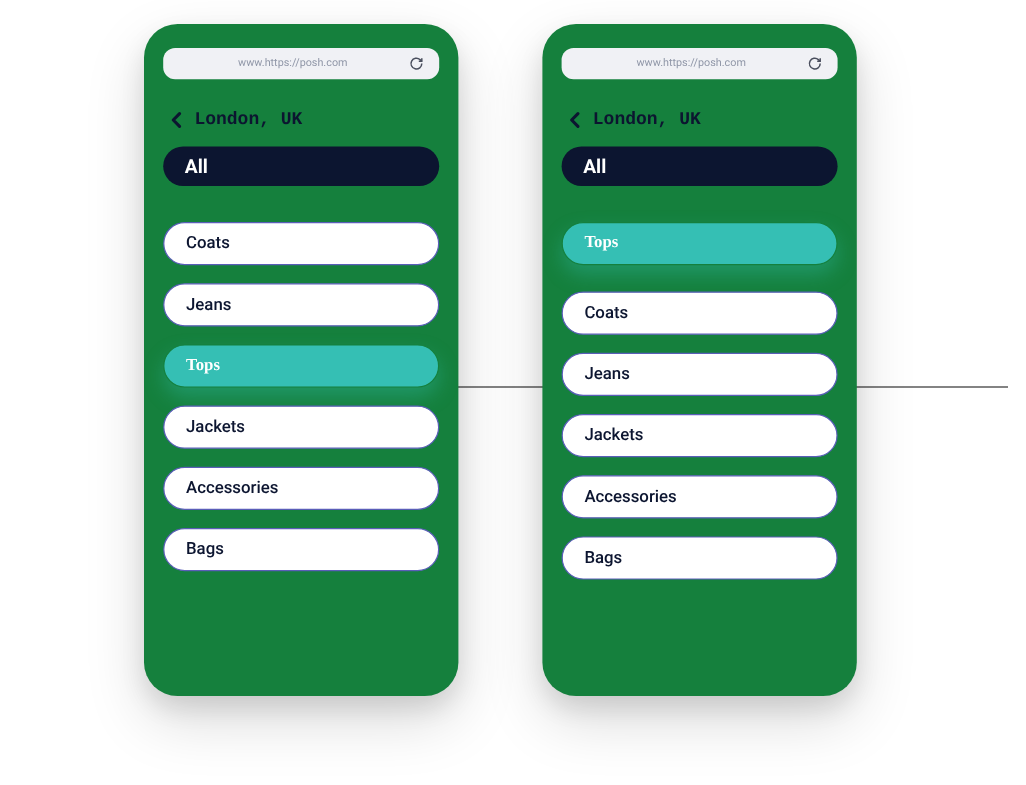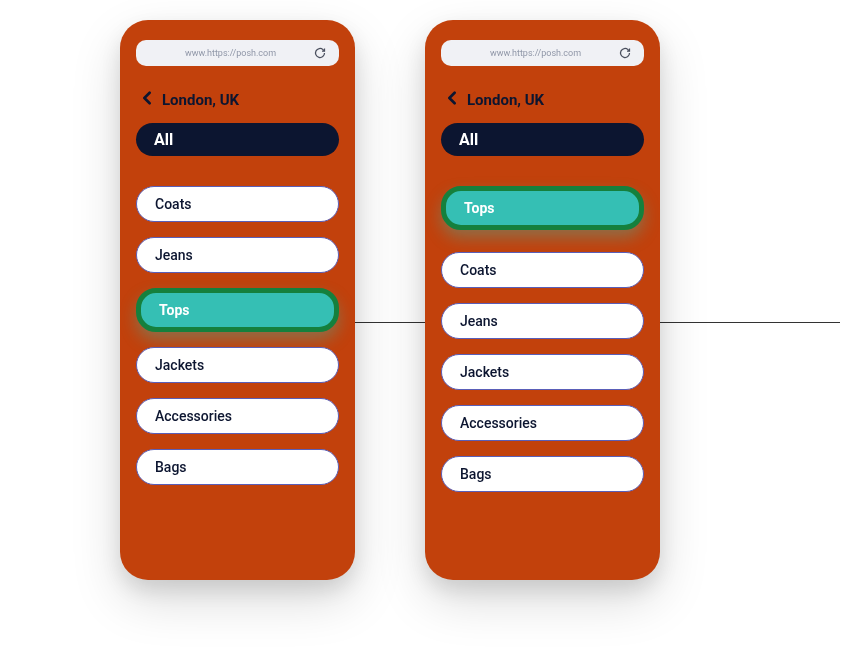--- a/index.html
+++ b/index.html
@@ -17,23 +17,23 @@
     }
     
     .phones-container {
       display: flex;
       gap: 70px;
       padding: 20px 120px;
       position: relative;
     }
     
     .phone {
-      width: 235px;
+      width: 262px;
       height: 560px;
-      background: #c2410c;
+      background: #15803d;
       border-radius: 28px;
       box-shadow: 0 20px 50px rgba(0, 0, 0, 0.15), 0 10px 20px rgba(0, 0, 0, 0.1);
       padding: 20px 16px;
       position: relative;
     }
     
     .url-bar {
       background: #f0f1f5;
       border-radius: 10px;
       padding: 6px 12px;
@@ -58,24 +58,25 @@
       justify-content: center;
     }
     
     .refresh-icon svg {
       width: 12px;
       height: 12px;
     }
     
     .location-row {
       display: flex;
-      align-items: flex-start;
+      align-items: center;
       gap: 8px;
       margin-bottom: 14px;
       padding-left: 4px;
+      font-family: Liberation Mono, monospace;
     }
     
     .back-icon {
       width: 14px;
       height: 14px;
       display: flex;
       align-items: center;
       justify-content: center;
     }
     
@@ -113,24 +114,25 @@
       padding: 9px 18px;
       font-size: 14px;
       font-weight: 500;
       color: #0c1530;
       background: #ffffff;
       cursor: pointer;
     }
     
     .category-item.selected {
       background: #35bfb4;
-      border: 5px solid #15803d;
+      border: 1px solid #15803d;
       color: #ffffff;
       font-weight: 700;
       box-shadow: 0 8px 16px rgba(53, 191, 180, 0.35);
+      font-family: Liberation Serif, serif;
     }
     
     .selected-top {
       margin-bottom: 22px;
     }
     
     .connector-line {
       position: absolute;
       top: 322px;
       left: 340px;

